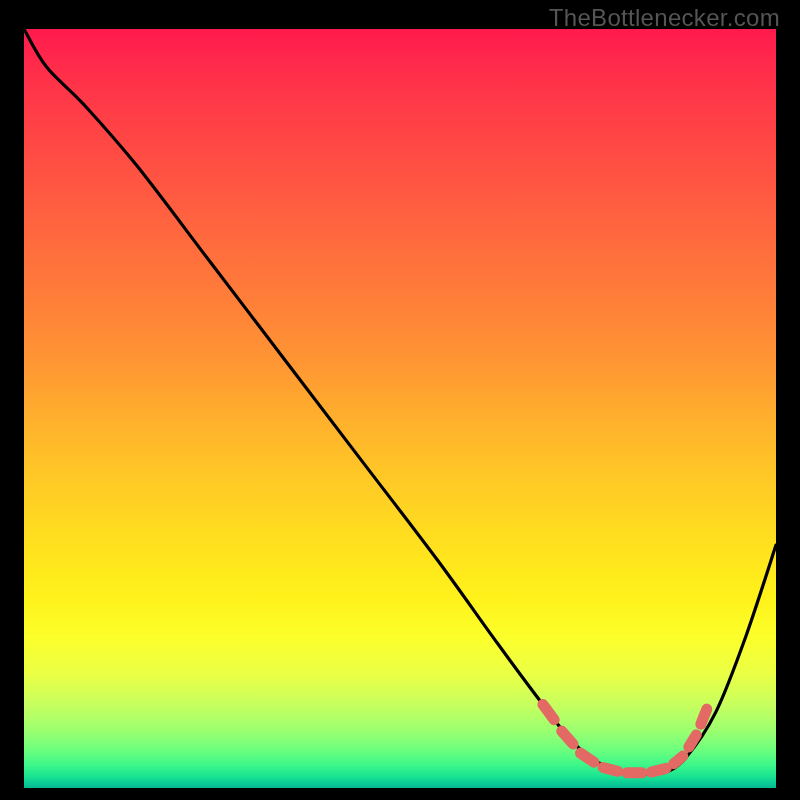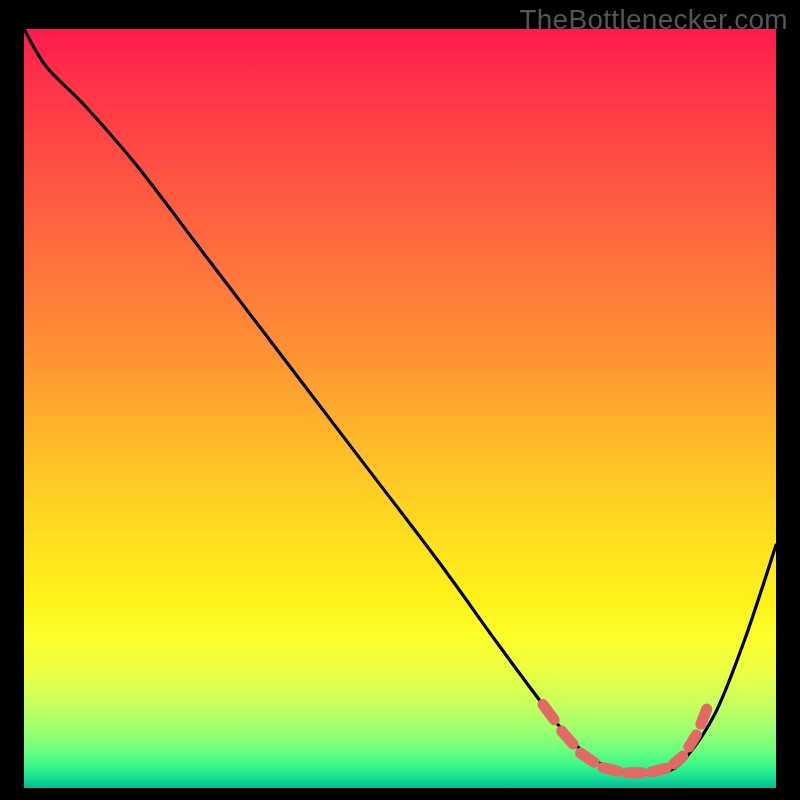--- a/index.html
+++ b/index.html
@@ -12,23 +12,23 @@
     font-family: Arial, Helvetica, sans-serif;
   }
   .stage {
     position: relative;
     width: 800px;
     height: 800px;
   }
   .watermark {
     position: absolute;
     top: 4px;
-    right: 12px;
+    right: 20px;
     color: #555;
-    font-size: 28px;
+    font-size: 24px;
     font-weight: 500;
     letter-spacing: 0.3px;
     z-index: 10;
     user-select: none;
   }
   .plot-frame {
     position: absolute;
     left: 24px;
     top: 29px;
     width: 752px;

